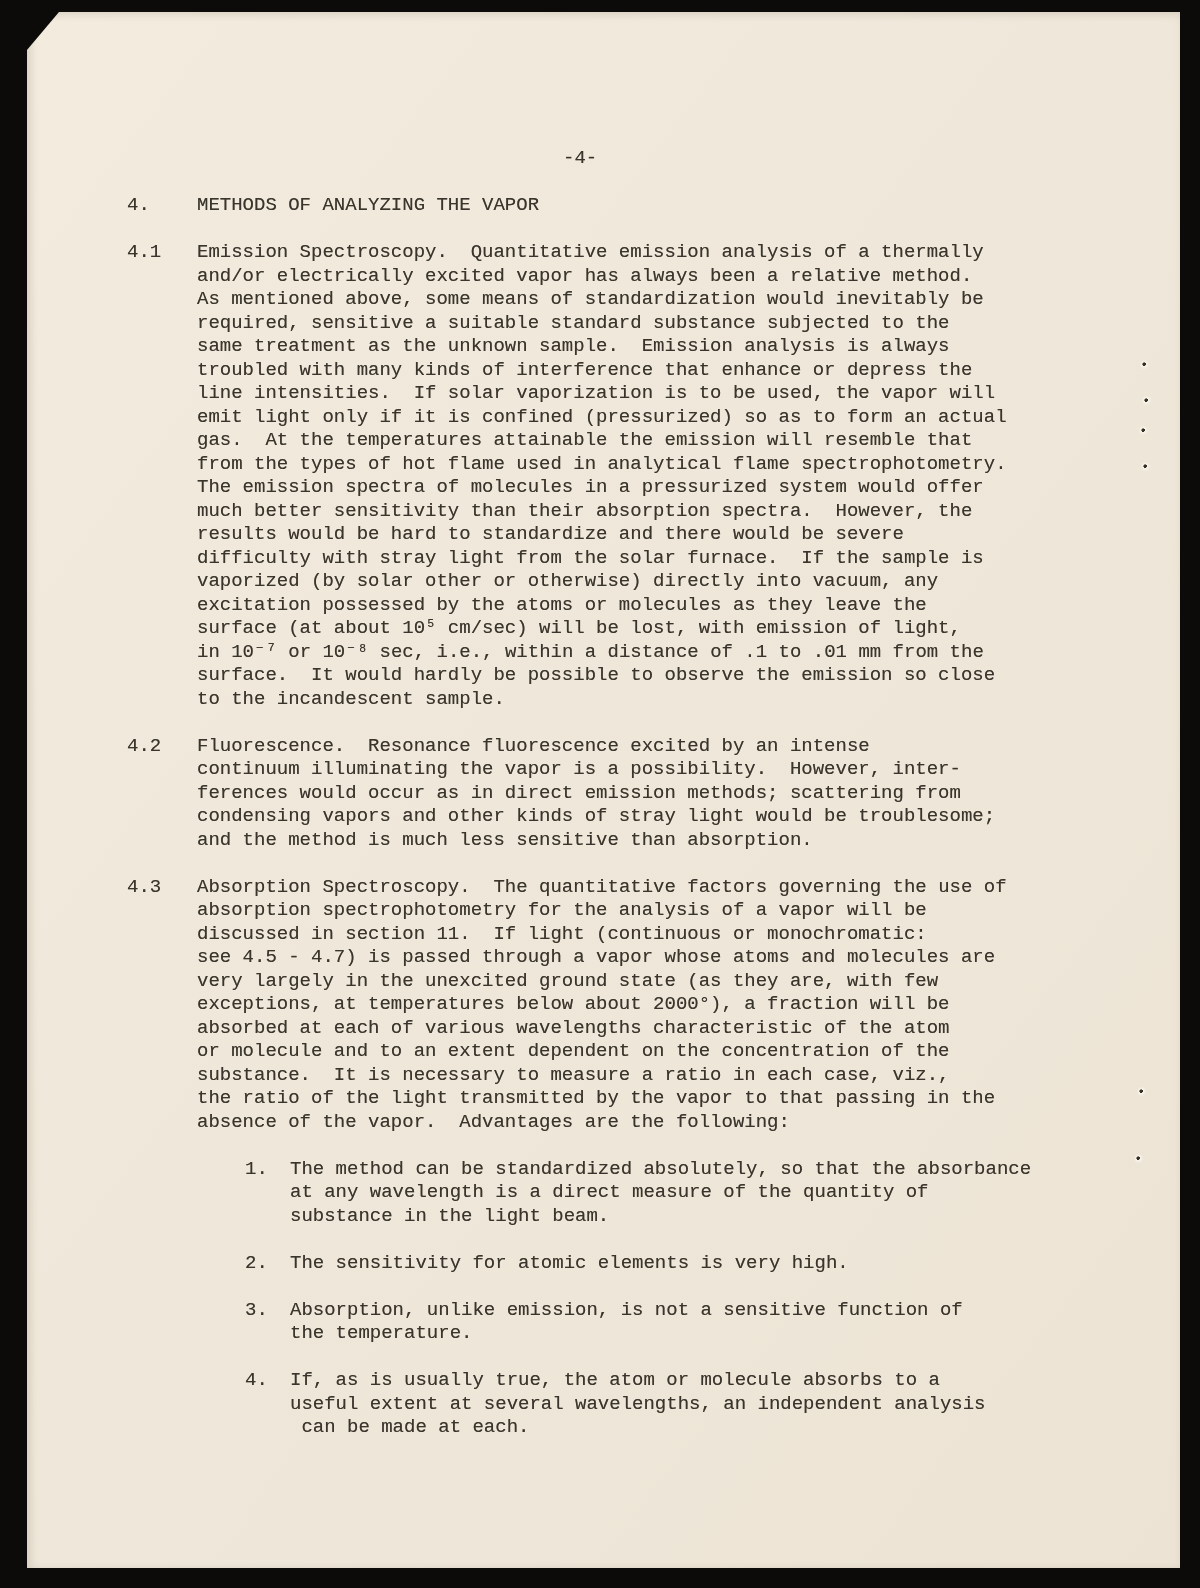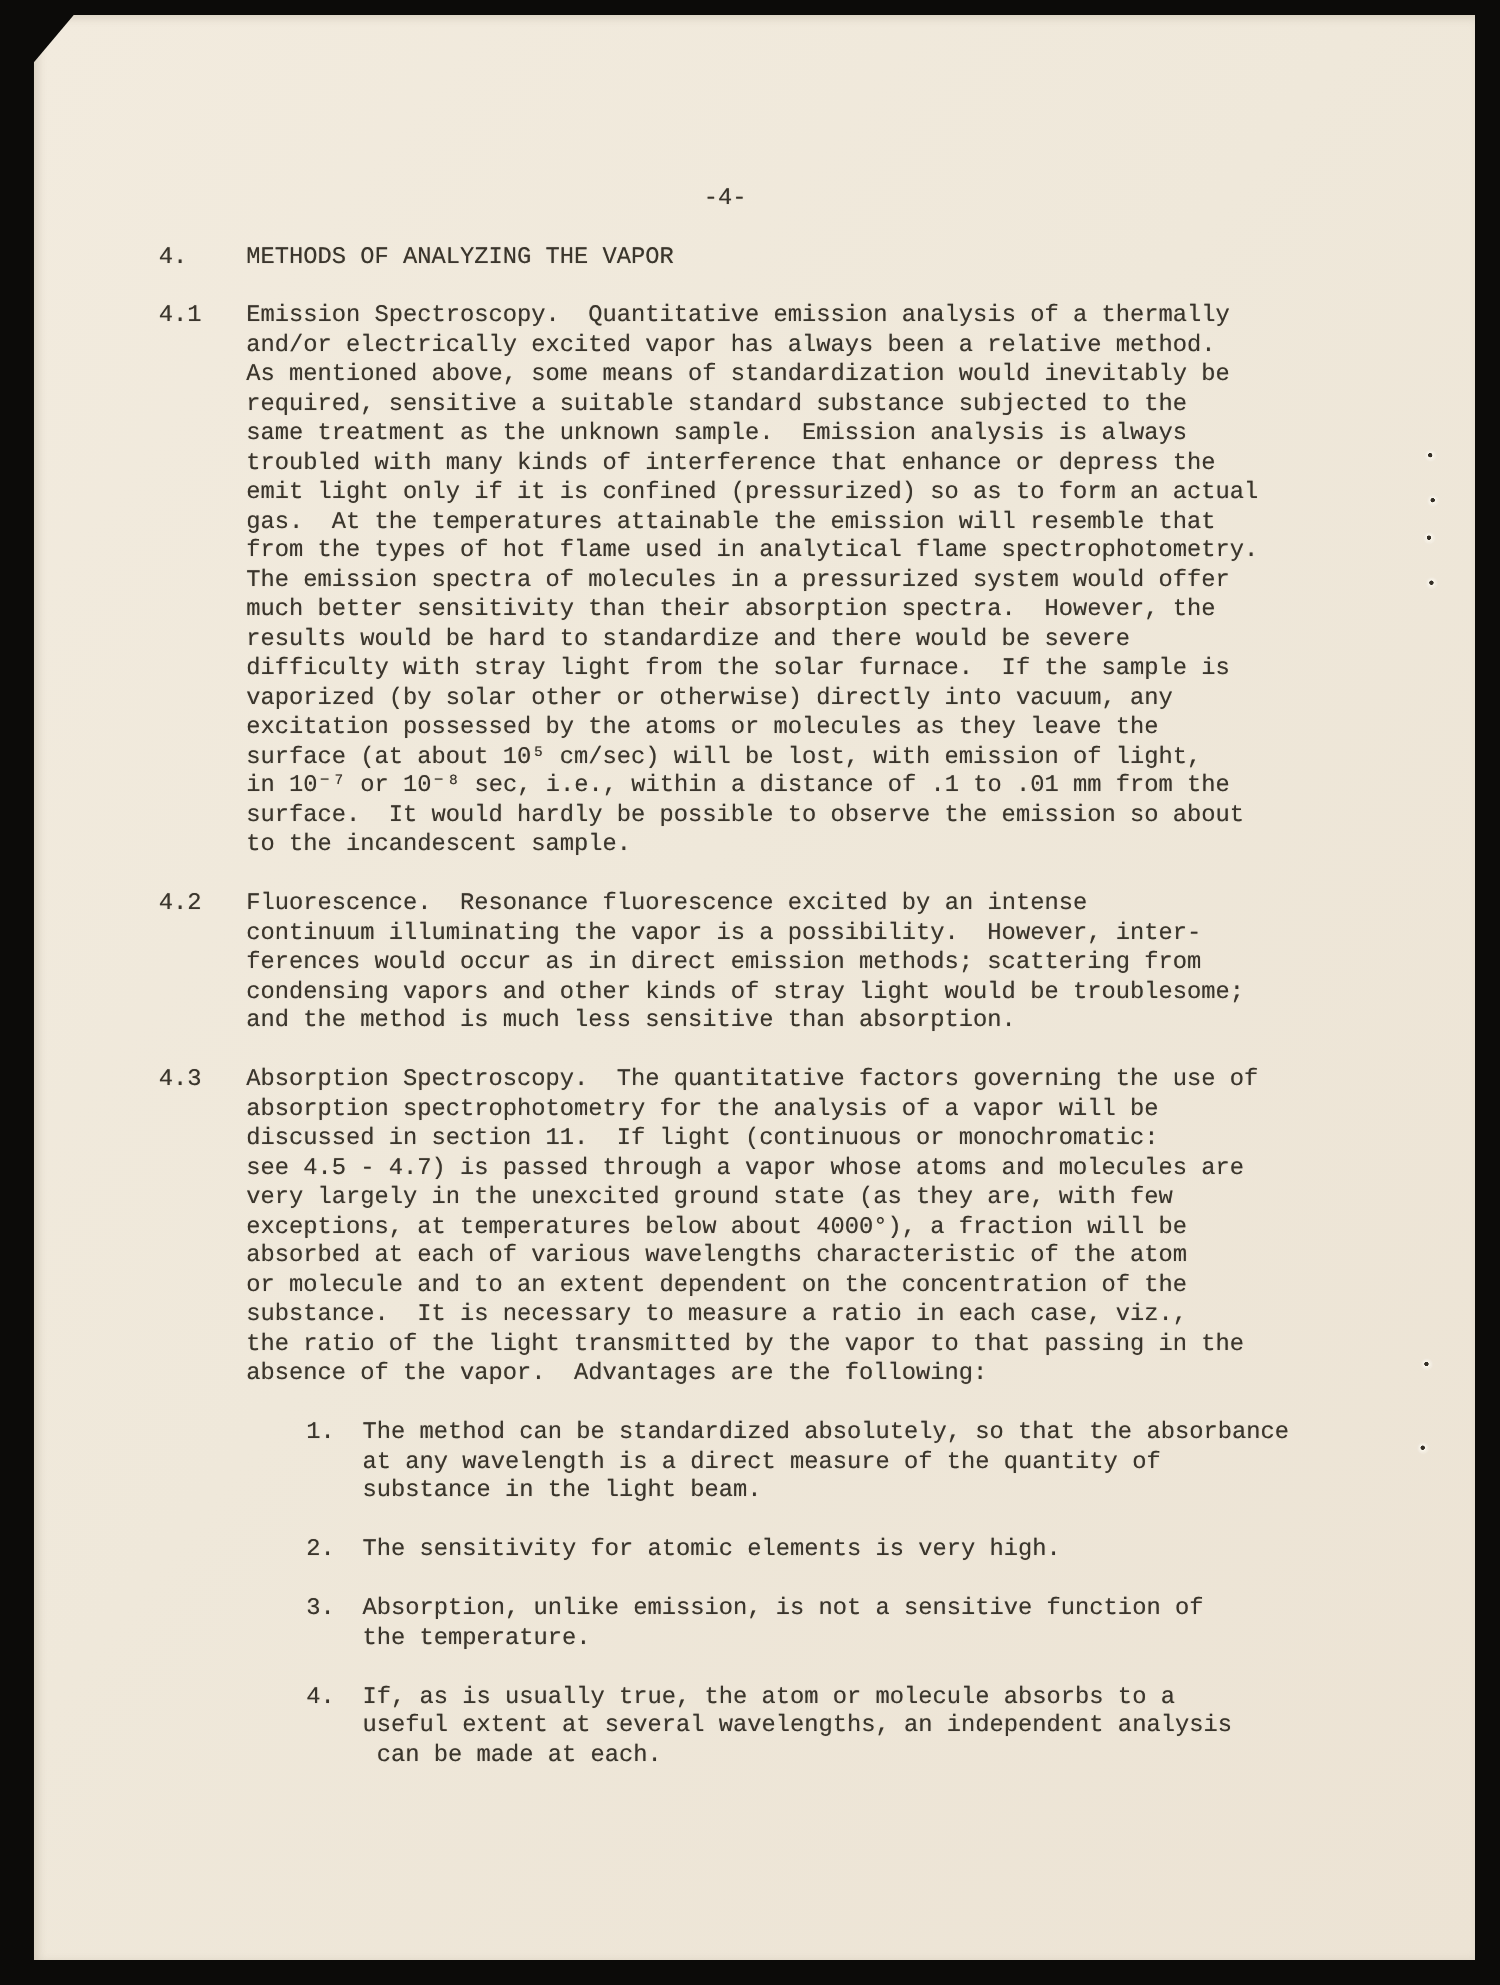--- a/index.html
+++ b/index.html
@@ -78,32 +78,33 @@
   <div class="block">
     <span class="num">4.1</span>
     <div class="body">
       <div class="tline"><span class="u">Emission Spectroscopy.</span><span>  Quantitative emission analysis of a thermally</span></div>
       <div>
           <div class="tline">and/or electrically excited vapor has always been a relative method.</div>
           <div class="tline">As mentioned above, some means of standardization would inevitably be</div>
           <div class="tline">required, sensitive a suitable standard substance subjected to the</div>
           <div class="tline">same treatment as the unknown sample.  Emission analysis is always</div>
           <div class="tline">troubled with many kinds of interference that enhance or depress the</div>
+          <div class="tline">line intensities.  If solar vaporization is to be used, the vapor will</div>
           <div class="tline">emit light only if it is confined (pressurized) so as to form an actual</div>
           <div class="tline">gas.  At the temperatures attainable the emission will resemble that</div>
           <div class="tline">from the types of hot flame used in analytical flame spectrophotometry.</div>
           <div class="tline">The emission spectra of molecules in a pressurized system would offer</div>
           <div class="tline">much better sensitivity than their absorption spectra.  However, the</div>
           <div class="tline">results would be hard to standardize and there would be severe</div>
           <div class="tline">difficulty with stray light from the solar furnace.  If the sample is</div>
           <div class="tline">vaporized (by solar other or otherwise) directly into vacuum, any</div>
           <div class="tline">excitation possessed by the atoms or molecules as they leave the</div>
           <div class="tline">surface (at about 10⁵ cm/sec) will be lost, with emission of light,</div>
           <div class="tline">in 10⁻⁷ or 10⁻⁸ sec, i.e., within a distance of .1 to .01 mm from the</div>
-          <div class="tline">surface.  It would hardly be possible to observe the emission so about</div>
+          <div class="tline">surface.  It would hardly be possible to observe the emission so close</div>
           <div class="tline">to the incandescent sample.</div>
         </div>
     </div>
   </div>
 
   <div class="block">
     <span class="num">4.2</span>
     <div class="body">
       <div class="tline"><span class="u">Fluorescence.</span><span>  Resonance fluorescence excited by an intense</span></div>
       <div>
@@ -117,21 +118,21 @@
 
   <div class="block">
     <span class="num">4.3</span>
     <div class="body">
       <div class="tline"><span class="u">Absorption Spectroscopy.</span><span>  The quantitative factors governing the use of</span></div>
       <div>
           <div class="tline">absorption spectrophotometry for the analysis of a vapor will be</div>
           <div class="tline">discussed in section 11.  If light (continuous or monochromatic:</div>
           <div class="tline">see 4.5 - 4.7) is passed through a vapor whose atoms and molecules are</div>
           <div class="tline">very largely in the unexcited ground state (as they are, with few</div>
-          <div class="tline">exceptions, at temperatures below about 4000°), a fraction will be</div>
+          <div class="tline">exceptions, at temperatures below about 2000°), a fraction will be</div>
           <div class="tline">absorbed at each of various wavelengths characteristic of the atom</div>
           <div class="tline">or molecule and to an extent dependent on the concentration of the</div>
           <div class="tline">substance.  It is necessary to measure a ratio in each case, viz.,</div>
           <div class="tline">the ratio of the light transmitted by the vapor to that passing in the</div>
           <div class="tline">absence of the vapor.  Advantages are the following:</div>
         </div>
     </div>
   </div>
 
   <div class="block list-item">

